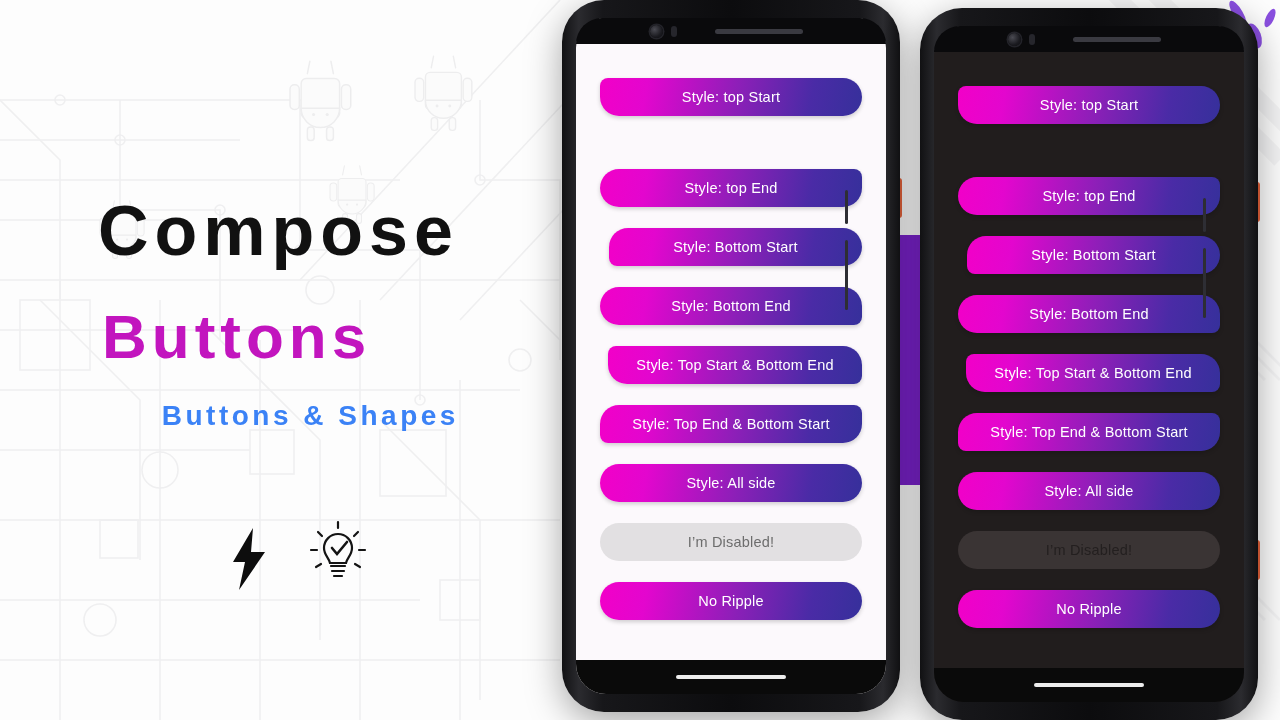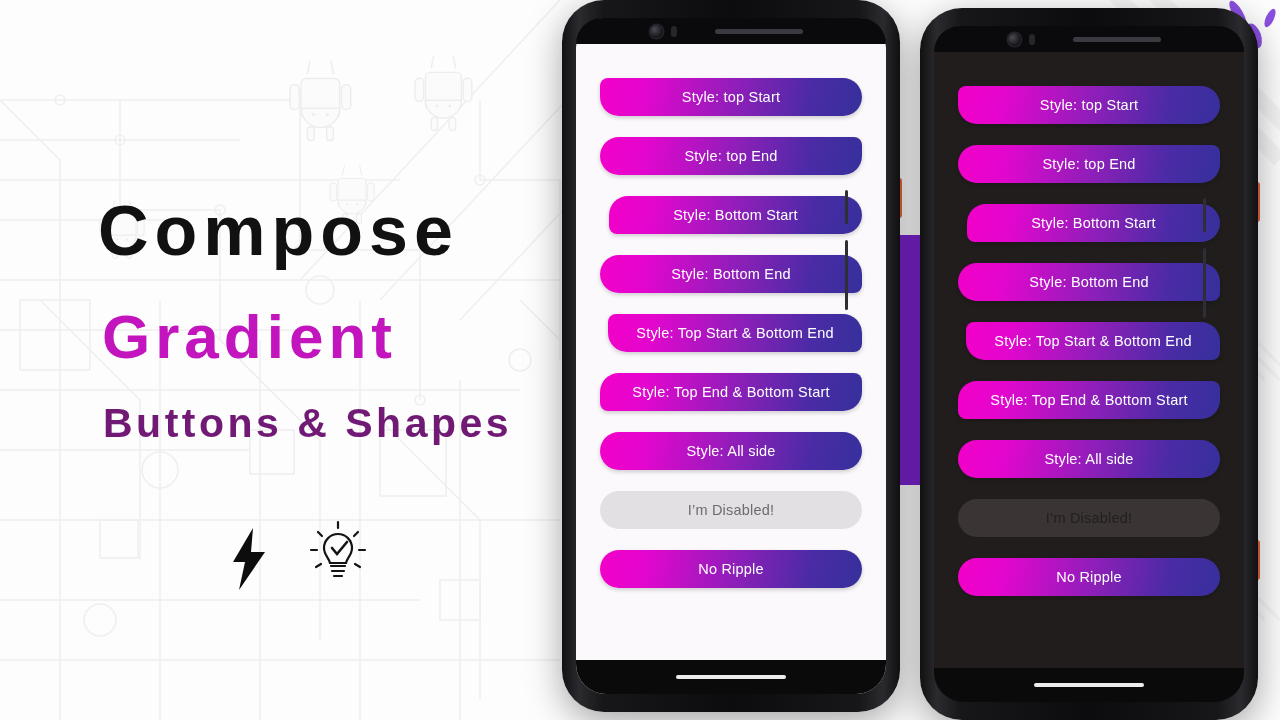--- a/index.html
+++ b/index.html
@@ -70,24 +70,24 @@
     margin-top: 40px;
     font-size: 62px;
     font-weight: bold;
     letter-spacing: 5px;
     color: #C215BE;
     line-height: 1.0;
     margin-left: 4px;
   }
   .h-sub {
     margin-top: 32px;
-    font-size: 41px;
+    font-size: 28px;
     font-weight: bold;
     letter-spacing: 3.5px;
-    color: #701a75;
+    color: #3b82f6;
     margin-left: 5px;
     text-align: right;
   }
 
   
   .logo {
     position: absolute;
     left: 155px; top: 520px;
     z-index: 3;
     width: 240px; height: 100px;
@@ -192,21 +192,21 @@
     display: flex; align-items: center; justify-content: center;
     color: #ffffff;
     font-size: 14.5px;
     letter-spacing: .2px;
     white-space: nowrap;
     background: linear-gradient(100deg, #F200C8 0%, #E306CE 18%, #8D1FB8 52%, #4A2BA6 80%, #36309B 100%);
     box-shadow: 0 2px 4px rgba(0,0,0,.18);
     cursor: pointer;
   }
   .r-topstart  { border-radius: 8px 19px 19px 19px; }
-  .r-topend    { border-radius: 19px 8px 19px 19px; }
+  .r-topend    { border-radius: 19px 8px 19px 19px; margin-top: 32px; }
   .r-botstart  { border-radius: 19px 19px 19px 8px; margin-left: 9px; }
   .r-botend    { border-radius: 19px 19px 8px 19px; }
   .r-ts-be     { border-radius: 8px 19px 8px 19px; margin-left: 8px; }
   .r-te-bs     { border-radius: 19px 8px 19px 8px; }
   .r-all       { border-radius: 19px; }
   .r-pill      { border-radius: 19px; }
 
   .gbtn.disabled { cursor: default; box-shadow: none; }
   .screen.light .gbtn.disabled { background: #E2E0E2; color: #6D6D6D; }
   .screen.dark  .gbtn.disabled { background: #3A3434; color: #231F1F; }
@@ -332,21 +332,21 @@
   <svg class="sparkle" width="56" height="80" viewBox="0 0 56 80">
     <g fill="#8A4FE0">
       <ellipse cx="18" cy="14" rx="5" ry="15" transform="rotate(-30 18 14)"></ellipse>
       <ellipse cx="34" cy="36" rx="7" ry="13" transform="rotate(-20 34 36)"></ellipse>
       <ellipse cx="50" cy="18" rx="4" ry="10" transform="rotate(25 50 18)"></ellipse>
     </g>
   </svg>
 
   <div class="headline-wrap">
     <div class="h-compose">Compose</div>
-    <div class="h-gradient">Gradient</div>
+    <div class="h-gradient">Buttons</div>
     <div class="h-sub">Buttons &amp; Shapes</div>
   </div>
 
   <div class="logo">
     <svg class="bolt" width="44" height="62" viewBox="0 0 44 62">
       <path d="M26 0 L6 34 L18 34 L12 62 L38 24 L24 24 Z" fill="#0D0D0D"></path>
     </svg>
     <svg class="bulb" width="66" height="66" viewBox="0 0 66 66">
       <g stroke="#141414" stroke-width="2.2" fill="none" stroke-linecap="round">
         <path d="M33 14 a14 14 0 0 1 14 14 c0 7-5 10-6 15 h-16 c-1-5-6-8-6-15 a14 14 0 0 1 14-14 Z"></path>

